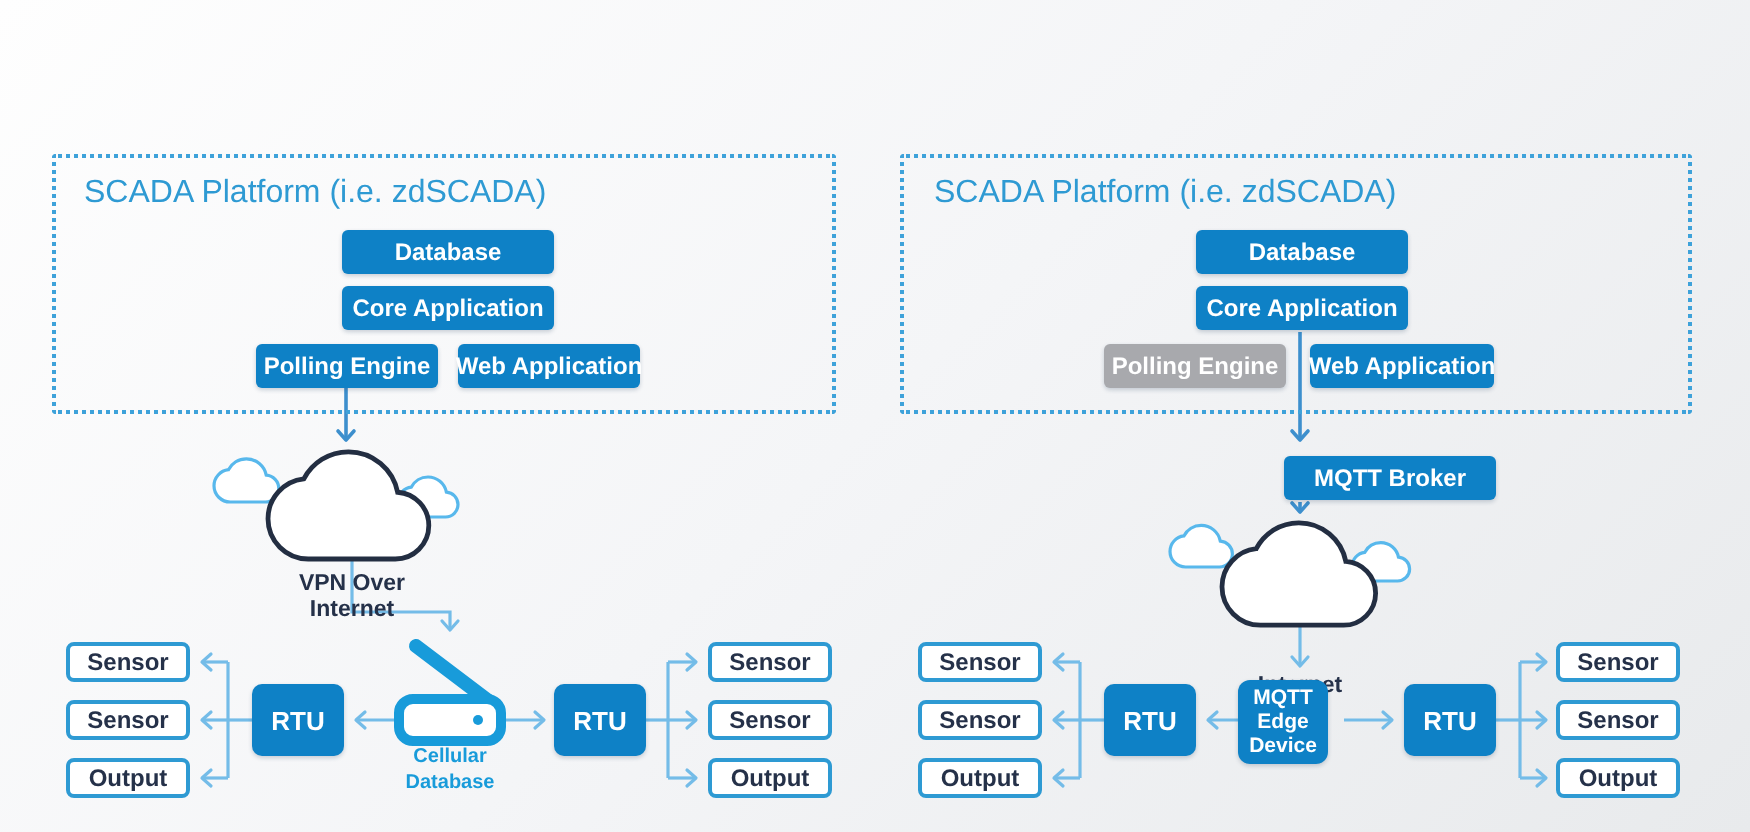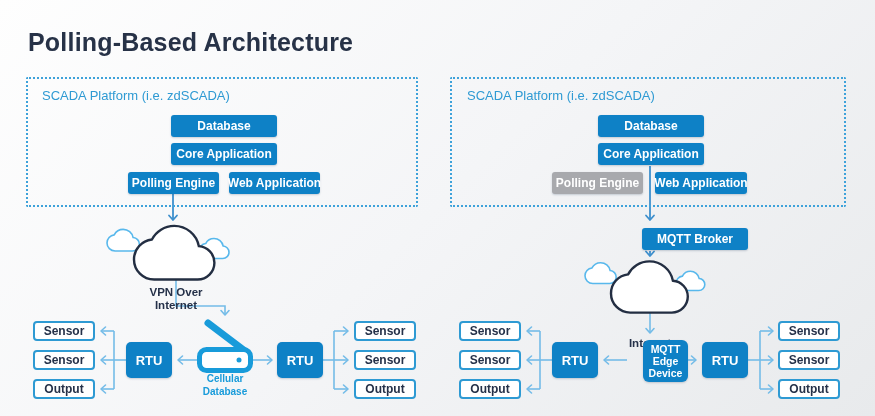--- a/index.html
+++ b/index.html
@@ -5,21 +5,21 @@
   html,body{margin:0;padding:0;}
   .canvas{
     position:relative;width:875px;height:416px;overflow:hidden;
     background:linear-gradient(135deg,#fefefe 0%,#f4f5f7 50%,#e8eaec 100%);
     font-family:"Liberation Sans",sans-serif;
   }
   .abs{position:absolute;box-sizing:border-box;}
   .wires{position:absolute;left:0;top:0;pointer-events:none;}
   .title{font-size:25px;font-weight:bold;color:#273247;letter-spacing:.2px;white-space:nowrap;}
   .platform{border:2px dotted #3ea2da;border-radius:2px;}
-  .platform-label{font-size:13px;color:#2e9ad3;white-space:nowrap;}
+  .platform-label{font-size:16px;color:#2e9ad3;white-space:nowrap;}
   .btn{
     display:flex;align-items:center;justify-content:center;
     background:#0e81c6;color:#ffffff;font-size:12px;font-weight:bold;
     border-radius:3px;box-shadow:0 1px 2px rgba(30,60,90,.22);white-space:nowrap;
   }
   .btn.disabled{background:#a8a9ad;}
   .rtu{
     display:flex;align-items:center;justify-content:center;
     background:#0e81c6;color:#ffffff;font-size:13px;font-weight:bold;border-radius:5px;
     box-shadow:0 1px 2px rgba(30,60,90,.22);
@@ -101,21 +101,20 @@
       <path d="M19.35,10.04 C18.67,6.59 15.64,4 12,4 C9.11,4 6.6,5.64 5.35,8.04 C2.34,8.36 0,10.91 0,14 C0,17.31 2.69,20 6,20 L19,20 C21.76,20 24,17.76 24,15 C24,12.36 21.95,10.22 19.35,10.04 Z" transform="translate(611,248.6) scale(3.2)" fill="#ffffff" stroke="#232e42" stroke-width="2.4" vector-effect="non-scaling-stroke"></path>
     </g>
 
     <g transform="translate(197,317)">
       <line x1="11" y1="6" x2="48" y2="34" stroke="#189bda" stroke-width="7" stroke-linecap="round"></line>
       <rect x="2.5" y="32.5" width="51" height="21" rx="7" fill="#ffffff" stroke="#189bda" stroke-width="5"></rect>
       <circle cx="42" cy="43" r="2.5" fill="#189bda"></circle>
     </g>
   </svg>
 
-  <div class="abs title" style="left:28px;top:28px;">Polling-Based Architecture</div>
 
   <div class="abs platform" style="left:26px;top:77px;width:392px;height:130px;"></div>
   <div class="abs platform-label" style="left:42px;top:88px;">SCADA Platform (i.e. zdSCADA)</div>
   <div class="abs btn" style="left:171px;top:115px;width:106px;height:22px;">Database</div>
   <div class="abs btn" style="left:171px;top:143px;width:106px;height:22px;">Core Application</div>
   <div class="abs btn" style="left:128px;top:172px;width:91px;height:22px;">Polling Engine</div>
   <div class="abs btn" style="left:229px;top:172px;width:91px;height:22px;">Web Application</div>
 
   <div class="abs cloud-text" style="left:138px;top:239px;width:76px;">
     <span>VPN Over</span>
@@ -141,21 +140,21 @@
   <div class="abs platform-label" style="left:467px;top:88px;">SCADA Platform (i.e. zdSCADA)</div>
   <div class="abs btn" style="left:598px;top:115px;width:106px;height:22px;">Database</div>
   <div class="abs btn" style="left:598px;top:143px;width:106px;height:22px;">Core Application</div>
   <div class="abs btn disabled" style="left:552px;top:172px;width:91px;height:22px;">Polling Engine</div>
   <div class="abs btn" style="left:655px;top:172px;width:92px;height:22px;">Web Application</div>
 
   <div class="abs btn" style="left:598px;top:228px;width:106px;height:22px;margin-left:44px;">MQTT Broker</div>
 
   <div class="abs cloud-text" style="left:617px;top:290px;width:66px;">Internet</div>
 
-  <div class="abs edge-device" style="left:643px;top:340px;width:45px;height:42px;">
+  <div class="abs edge-device" style="left:619px;top:340px;width:45px;height:42px;">
     <span>MQTT</span>
     <span>Edge</span>
     <span>Device</span>
   </div>
 
   <div class="abs rtu" style="left:552px;top:342px;width:46px;height:36px;">RTU</div>
   <div class="abs rtu" style="left:702px;top:342px;width:46px;height:36px;">RTU</div>
 
   <div class="abs io" style="left:459px;top:321px;width:62px;height:20px;">Sensor</div>
   <div class="abs io" style="left:459px;top:350px;width:62px;height:20px;">Sensor</div>

